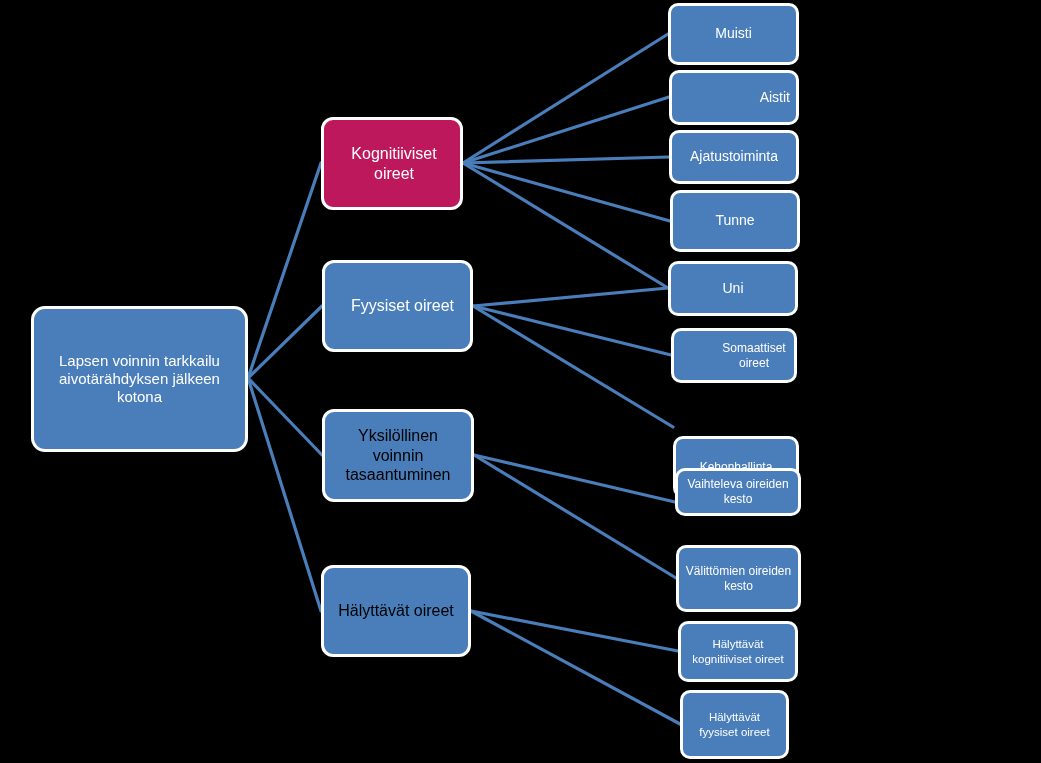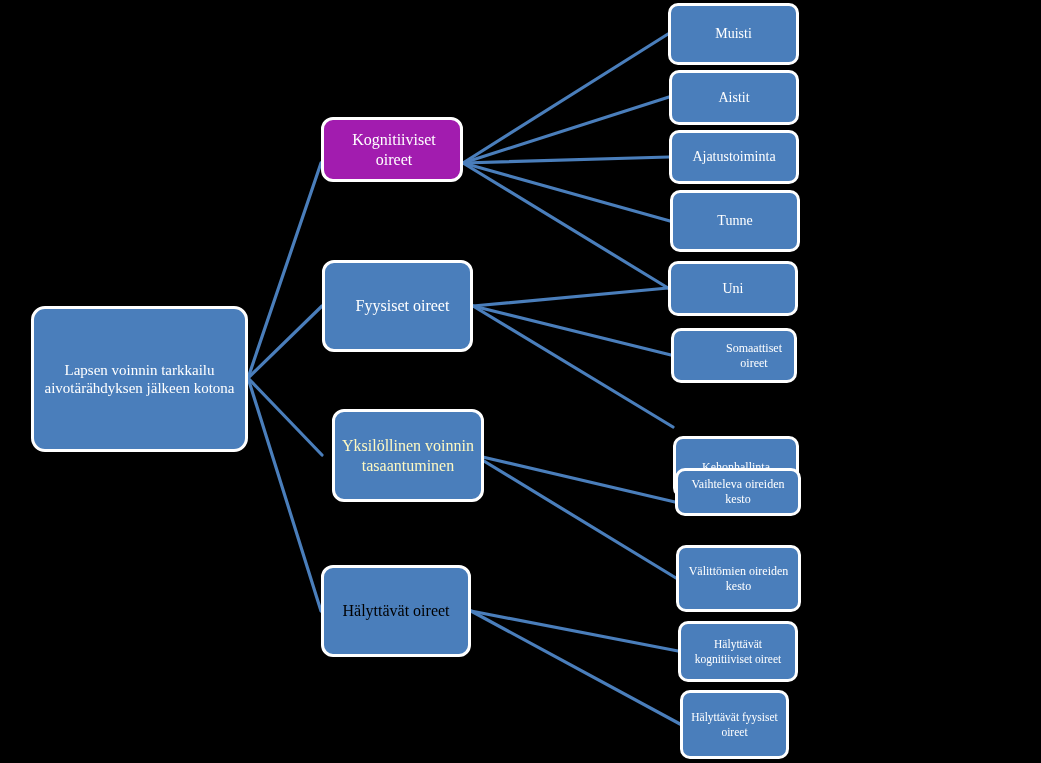--- a/index.html
+++ b/index.html
@@ -31,21 +31,20 @@
     border-radius: 10px;
     display: flex;
     align-items: center;
     justify-content: center;
     text-align: center;
     color: #ffffff;
     line-height: 1.22;
     padding: 2px 6px;
     z-index: 5;
     white-space: pre-line;
-    font-family: Liberation Serif, serif;
   }
   .node.root {
     border-radius: 14px;
     font-size: 15px;
   }
   .node.level2 {
     border-radius: 12px;
     font-size: 16px;
   }
   .node.leaf {
@@ -75,26 +74,26 @@
       <line x1="473" y1="306" x2="668" y2="288" stroke="#4a7ebb" stroke-width="3.2" stroke-linecap="round"></line>
       <line x1="473" y1="306" x2="671" y2="355" stroke="#4a7ebb" stroke-width="3.2" stroke-linecap="round"></line>
       <line x1="473" y1="306" x2="673" y2="427" stroke="#4a7ebb" stroke-width="3.2" stroke-linecap="round"></line>
       <line x1="474" y1="455" x2="675" y2="502" stroke="#4a7ebb" stroke-width="3.2" stroke-linecap="round"></line>
       <line x1="474" y1="455" x2="676" y2="578" stroke="#4a7ebb" stroke-width="3.2" stroke-linecap="round"></line>
       <line x1="471" y1="611" x2="678" y2="651" stroke="#4a7ebb" stroke-width="3.2" stroke-linecap="round"></line>
       <line x1="471" y1="611" x2="680" y2="724" stroke="#4a7ebb" stroke-width="3.2" stroke-linecap="round"></line>
     </svg>
   <div id="node-layer">
       <div class="node root" style="left: 31px; top: 306px; width: 217px; height: 146px; background: rgb(74, 126, 187); border-color: rgb(255, 255, 255); color: rgb(255, 255, 255);"><span>Lapsen voinnin tarkkailu aivotärähdyksen jälkeen kotona</span></div>
-      <div class="node level2" style="left: 321px; top: 117px; width: 142px; height: 65px; background: #a21caf; border-color: rgb(255, 255, 255); color: rgb(255, 255, 255); padding-left: 10px;"><span>Kognitiiviset oireet</span></div>
+      <div class="node level2" style="left: 321px; top: 117px; width: 142px; height: 93px; background: #be185d; border-color: rgb(255, 255, 255); color: rgb(255, 255, 255); padding-left: 10px;"><span>Kognitiiviset oireet</span></div>
       <div class="node level2" style="left: 322px; top: 260px; width: 151px; height: 92px; background: rgb(74, 126, 187); border-color: rgb(255, 255, 255); color: rgb(255, 255, 255); padding-left: 16px;"><span>Fyysiset oireet</span></div>
-      <div class="node level2" style="left: 322px; top: 409px; width: 152px; height: 93px; background: rgb(74, 126, 187); border-color: rgb(255, 255, 255); color: #fef9c3; margin-left: 10px;"><span>Yksilöllinen voinnin tasaantuminen</span></div>
+      <div class="node level2" style="left: 322px; top: 409px; width: 152px; height: 93px; background: rgb(74, 126, 187); border-color: rgb(255, 255, 255); color: #000000;"><span>Yksilöllinen voinnin tasaantuminen</span></div>
       <div class="node level2" style="left: 321px; top: 565px; width: 150px; height: 92px; background: rgb(74, 126, 187); border-color: rgb(255, 255, 255); color: #000000; align-items: center;"><span>Hälyttävät oireet</span></div>
       <div class="node leaf" style="left: 668px; top: 3px; width: 131px; height: 62px; background: rgb(74, 126, 187); border-color: rgb(255, 255, 255); color: rgb(255, 255, 255);"><span>Muisti</span></div>
-      <div class="node leaf" style="left: 669px; top: 70px; width: 130px; height: 55px; background: rgb(74, 126, 187); border-color: rgb(255, 255, 255); color: rgb(255, 255, 255);"><span>Aistit</span></div>
+      <div class="node leaf" style="left: 669px; top: 70px; width: 130px; height: 55px; background: rgb(74, 126, 187); border-color: rgb(255, 255, 255); color: rgb(255, 255, 255); justify-content: flex-end;"><span>Aistit</span></div>
       <div class="node leaf" style="left: 669px; top: 130px; width: 130px; height: 54px; background: rgb(74, 126, 187); border-color: rgb(255, 255, 255); color: rgb(255, 255, 255);"><span>Ajatustoiminta</span></div>
       <div class="node leaf" style="left: 670px; top: 190px; width: 130px; height: 62px; background: rgb(74, 126, 187); border-color: rgb(255, 255, 255); color: rgb(255, 255, 255);"><span>Tunne</span></div>
       <div class="node leaf" style="left: 668px; top: 261px; width: 130px; height: 55px; background: rgb(74, 126, 187); border-color: rgb(255, 255, 255); color: #ffffff;"><span>Uni</span></div>
       <div class="node leaf small" style="left: 671px; top: 328px; width: 126px; height: 55px; background: rgb(74, 126, 187); border-color: rgb(255, 255, 255); color: rgb(255, 255, 255); padding-left: 46px;"><span>Somaattiset oireet</span></div>
       <div class="node leaf small" style="left: 673px; top: 396px; width: 126px; height: 62px; background: rgb(74, 126, 187); border-color: rgb(255, 255, 255); color: rgb(255, 255, 255); margin-top: 40px;"><span>Kehonhallinta</span></div>
       <div class="node leaf small" style="left: 675px; top: 468px; width: 126px; height: 48px; background: rgb(74, 126, 187); border-color: rgb(255, 255, 255); color: rgb(255, 255, 255);"><span>Vaihteleva oireiden kesto</span></div>
       <div class="node leaf small" style="left: 676px; top: 545px; width: 125px; height: 67px; background: rgb(74, 126, 187); border-color: rgb(255, 255, 255); color: rgb(255, 255, 255);"><span>Välittömien oireiden kesto</span></div>
       <div class="node leaf xsmall" style="left: 678px; top: 621px; width: 120px; height: 61px; background: rgb(74, 126, 187); border-color: rgb(255, 255, 255); color: rgb(255, 255, 255);"><span>Hälyttävät kognitiiviset oireet</span></div>
       <div class="node leaf xsmall" style="left: 680px; top: 690px; width: 109px; height: 69px; background: rgb(74, 126, 187); border-color: rgb(255, 255, 255); color: rgb(255, 255, 255);"><span>Hälyttävät fyysiset oireet</span></div>
     </div>

